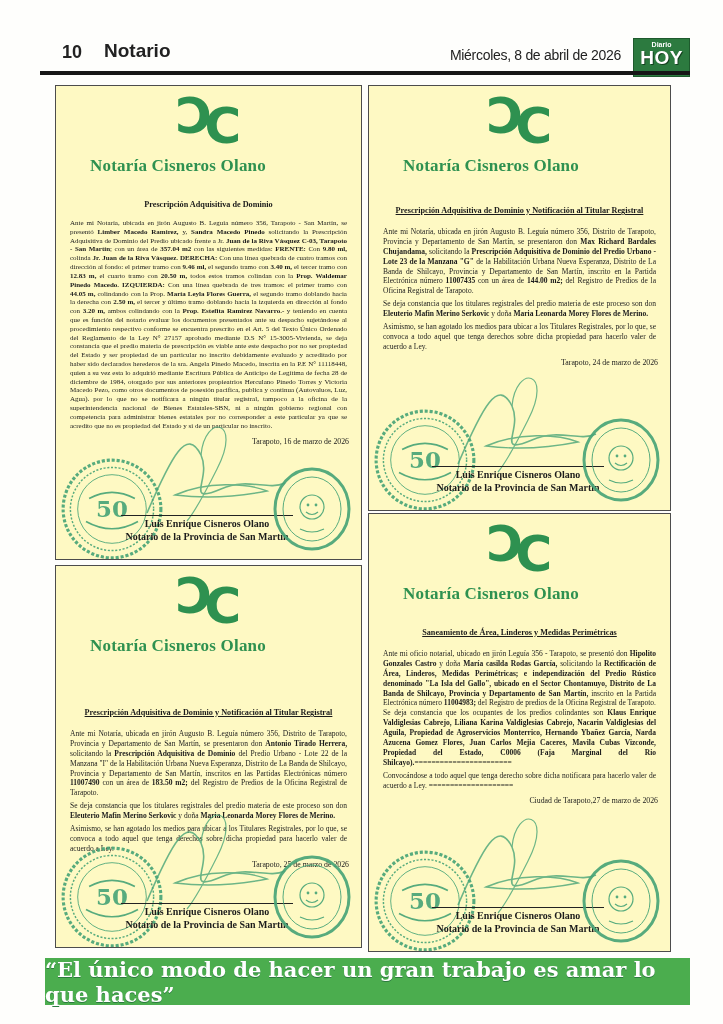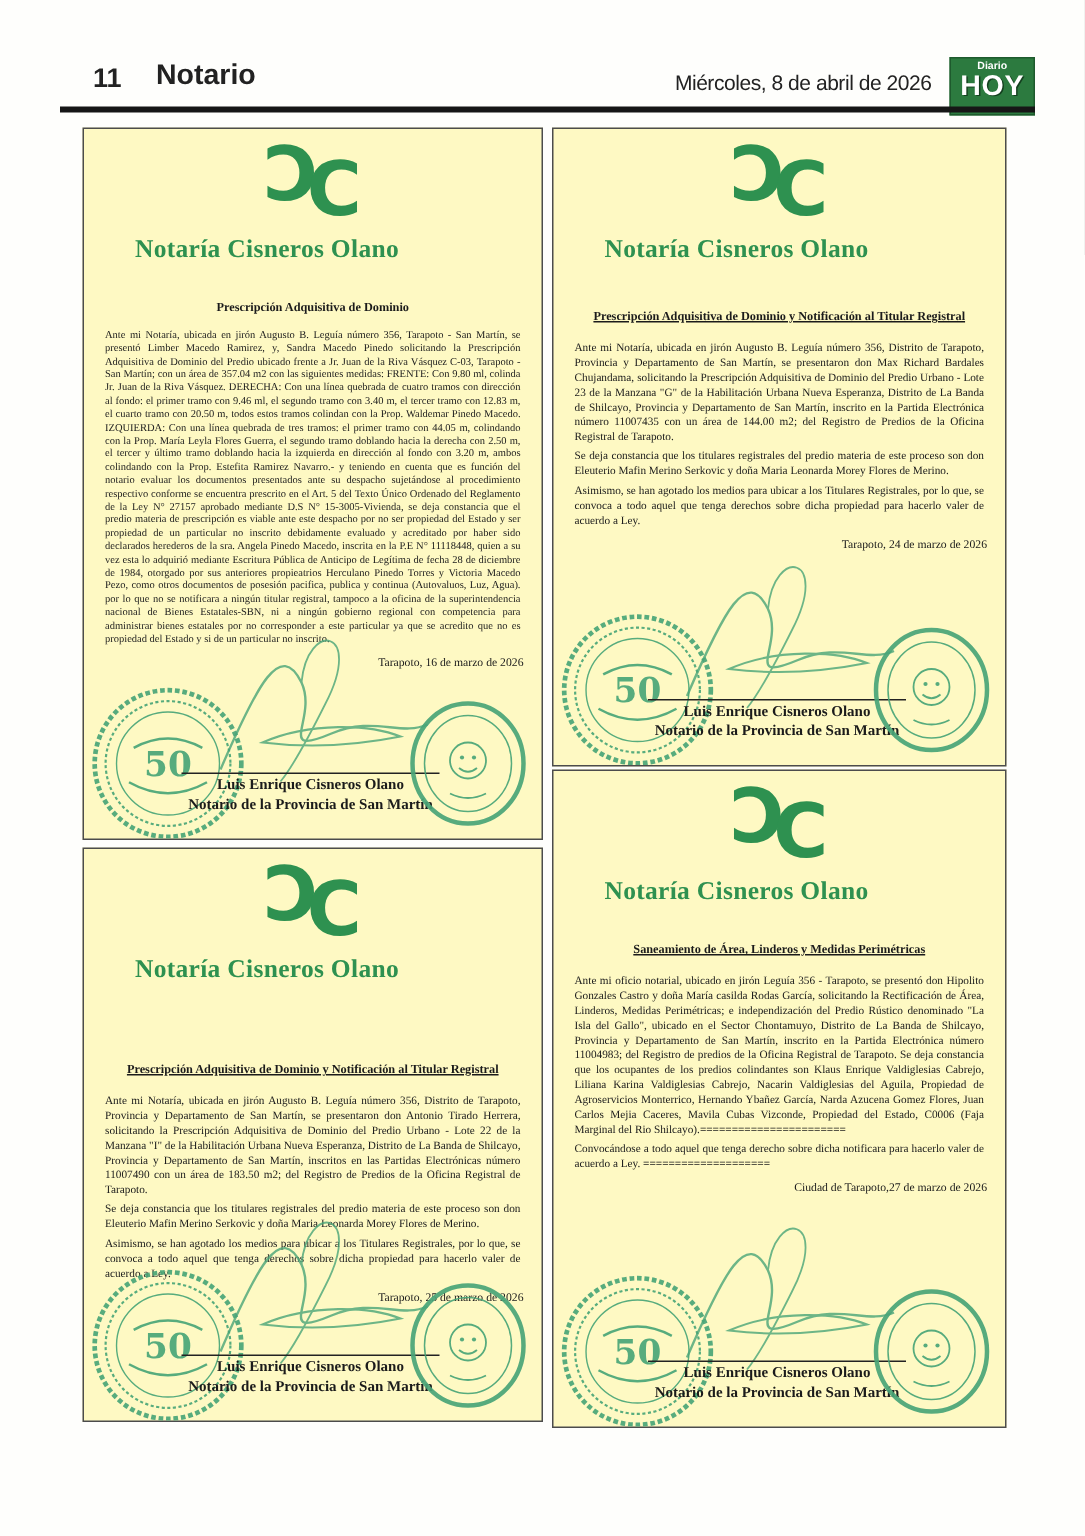--- a/index.html
+++ b/index.html
@@ -29,41 +29,41 @@
            color:var(--green);font-size:50px;line-height:50px;}
   .logo .g1{transform:translateY(-3px);} .logo .g2{transform:translateY(7px);margin-left:-8px;}
   .brand{color:var(--green);font-weight:bold;font-size:17px;margin:4px 0 0 34px;letter-spacing:.2px;}
   .head{text-align:center;font-weight:bold;font-size:8.2px;margin:24px 10px 0;}
   .head.u{text-decoration:underline;}
   .box-1 .head{margin-top:24px;} .box-2 .head{margin-top:30px;}
   .box-3 .head{margin-top:52px;} .box-4 .head{}
   .body{margin:12px 14px 0;text-align:justify;font-size:7.5px;line-height:1.32;}
   .box-1 .body{font-size:7px;line-height:1.26;margin-top:10px;}
   .body p{margin:0 0 3px;}
-  .b{font-weight:normal;}
+  .b{font-weight:bold;}
   .date{text-align:right;font-size:7.8px;margin:6px 12px 0 0;}
   .sig{position:absolute;left:0;right:3px;bottom:0;height:102px;}
   .sig-center{position:absolute;left:50%;transform:translateX(-50%);bottom:16px;width:230px;text-align:center;}
   .sig-line{border-top:1.2px solid #222;width:172px;margin:0 auto 2px;}
   .sig-name,.sig-title{font-weight:bold;font-size:10px;line-height:1.25;}
   .seal-big{position:absolute;left:4px;bottom:-2px;width:104px;height:104px;opacity:.92;}
   .seal-small{position:absolute;right:6px;bottom:8px;width:80px;height:84px;opacity:.92;}
   .squiggle{position:absolute;left:50%;transform:translateX(-50%);bottom:34px;width:180px;height:100px;opacity:.8;}
   
   .banner{position:absolute;left:45px;top:958px;width:645px;height:47px;background:var(--banner);
           display:flex;align-items:center;justify-content:center;}
   .banner .q{font-family:"DejaVu Serif",serif;font-weight:bold;font-size:21px;color:#fff;
              text-shadow:0 1px 0 #2c7a3f;}
 </style>
 </head>
 <body>
 
 <div class="page">
 
-  <div class="hdr-num">11</div>
+  <div class="hdr-num">10</div>
   <div class="hdr-sec">Notario</div>
   <div class="hdr-date">Miércoles, 8 de abril de 2026</div>
   <div class="masthead">
     <div class="m-top">Diario</div>
     <div class="m-main">HOY</div>
   </div>
   <div class="hdr-rule"></div>
 
   <div class="box box-1">
     <div class="logo"><span class="g g1">Ɔ</span><span class="g g2">C</span></div>
@@ -216,14 +216,17 @@
         <ellipse cx="40" cy="42" rx="29" ry="32" fill="none" stroke="#49a578" stroke-width="1"></ellipse>
         <circle cx="40" cy="40" r="12" fill="none" stroke="#49a578" stroke-width="1.2"></circle>
         <circle cx="36" cy="38" r="1.4" fill="#49a578"></circle>
           <circle cx="44" cy="38" r="1.4" fill="#49a578"></circle>
         <path d="M34,45 Q40,50 46,45" fill="none" stroke="#49a578" stroke-width="1.2"></path>
         <path d="M28,62 Q40,68 52,62" fill="none" stroke="#49a578" stroke-width="1.2"></path>
       </svg>
     </div>
   </div>
 
+  <div class="banner">
+    <span class="q">“El único modo de hacer un gran trabajo es amar lo que haces”</span>
+  </div>
 
 </div>
 
 </body></html>

